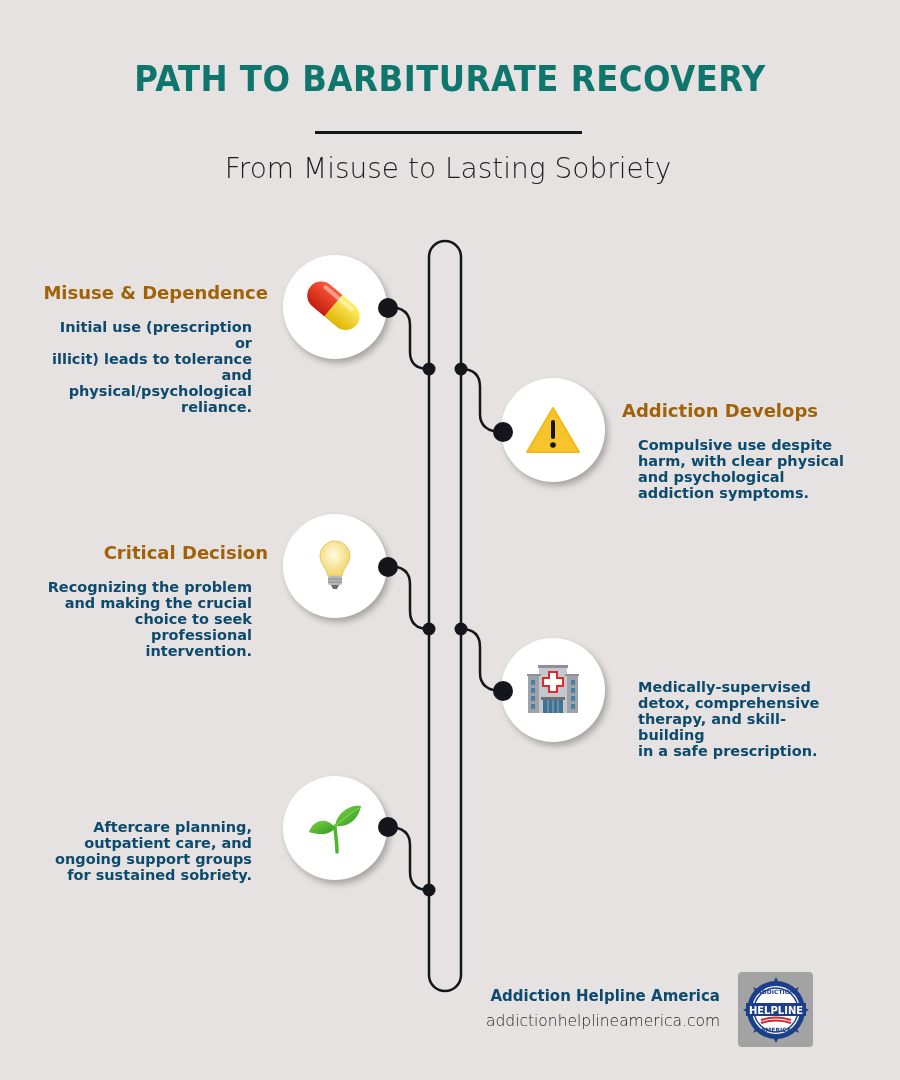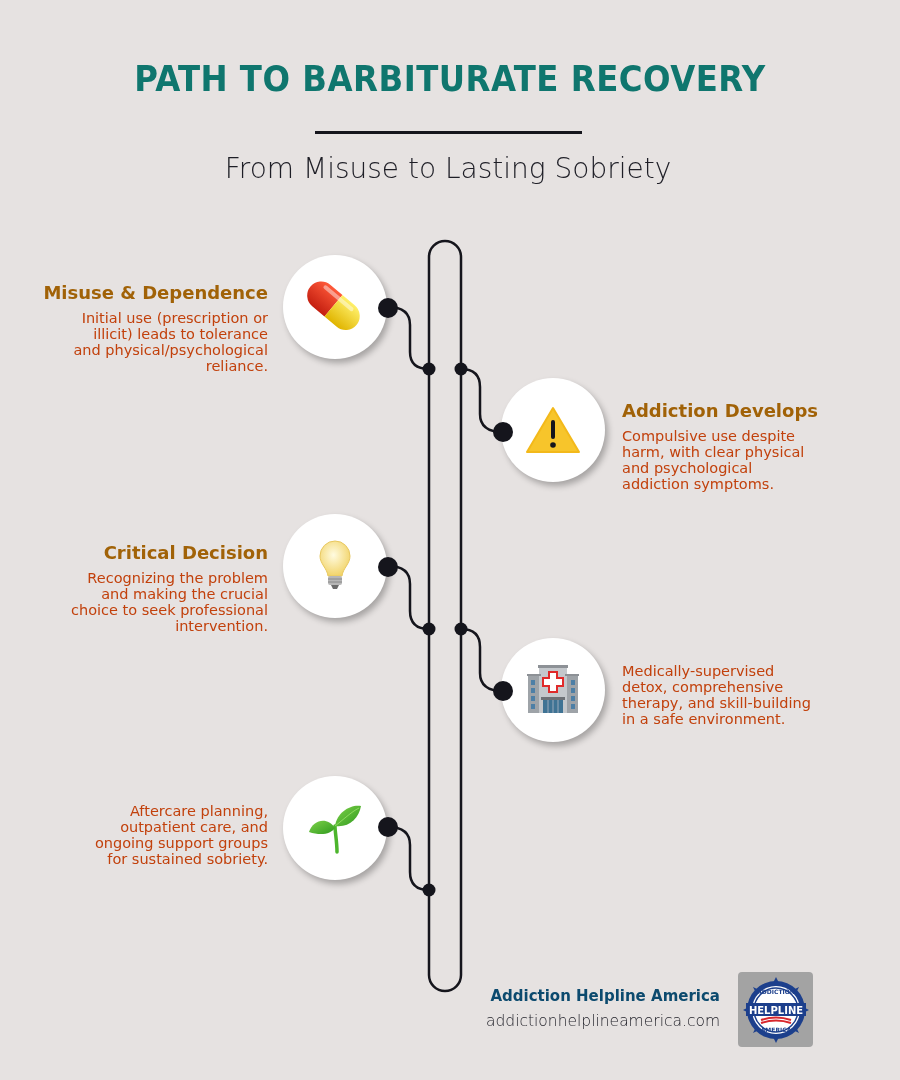--- a/index.html
+++ b/index.html
@@ -28,21 +28,21 @@
     box-shadow: 3px 4px 6px rgba(0,0,0,0.28);
     display: flex; align-items: center; justify-content: center;
   }
   .circle svg { display: block; }
   .step-left { position: absolute; width: 240px; text-align: right; }
   .step-right { position: absolute; width: 240px; text-align: left; }
   .step-title {
     font-weight: 700; font-size: 18px; color: #a16207; margin: 0 0 7px 0; white-space: nowrap;
   }
   .step-desc {
-    font-size: 14.5px; line-height: 16px; color: #c2410c; margin: 0; white-space: pre-line;
+    font-size: 14.5px; line-height: 16px; color: #0c4a6e; margin: 16px; white-space: pre-line; font-weight: bold;
   }
   .footer-org {
     position: absolute; right: 180px; top: 987px; font-weight: 700; font-size: 15px; color: #0c4a6e;
     text-align: right; white-space: nowrap;
   }
   .footer-url {
     position: absolute; right: 180px; top: 1012px; font-size: 15.5px; color: #1e1e26;
     text-align: left; white-space: nowrap; font-weight: 300;
   }
   .logo-box {
@@ -181,21 +181,21 @@
     <line x1="31" y1="36" x2="31" y2="49" stroke="#9ab" stroke-width="1"></line>
   </svg>
   <svg width="28" height="28" style="position:absolute; left:-12px; top:39px;">
       <circle cx="14" cy="14" r="10" fill="#15151c"></circle>
     </svg>
 </div>
 <div class="step-right" style="left:622px; top:663px;">
   <p class="step-desc">Medically-supervised
 detox, comprehensive
 therapy, and skill-building
-in a safe environment.</p>
+in a safe prescription.</p>
 </div>
 
 <div class="step-left" style="left:28px; top:803px;">
   <p class="step-desc">Aftercare planning,
 outpatient care, and
 ongoing support groups
 for sustained sobriety.</p>
 </div>
 <div class="circle" style="left:283px; top:776px;">
   <svg width="56" height="52" viewBox="0 0 56 52">

